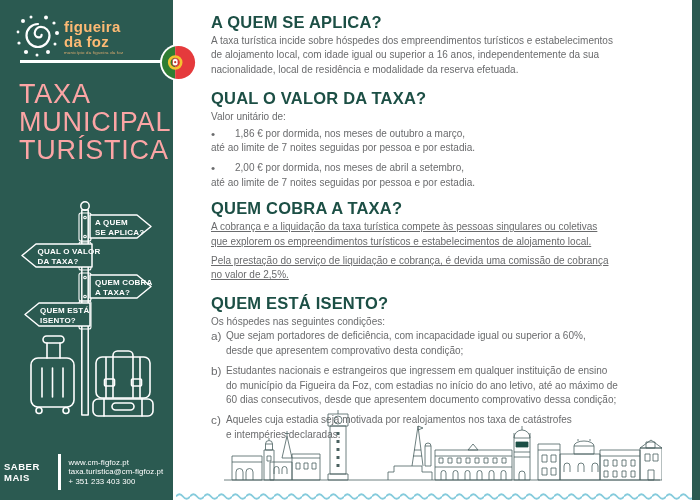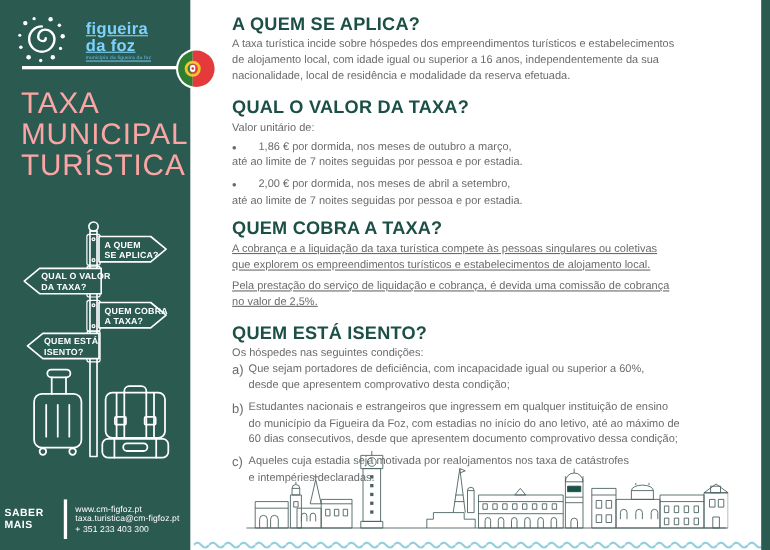--- a/index.html
+++ b/index.html
@@ -2,21 +2,21 @@
 <html><head>
 <meta charset="utf-8">
 <style>
   html,body{margin:0;padding:0;}
   body{font-family:"Liberation Sans",sans-serif;background:#fff;}
   .canvas{position:relative;width:700px;height:500px;background:#ffffff;overflow:hidden;}
 
   
   .sidebar{position:absolute;left:0;top:0;width:173px;height:500px;background:#2b5a51;}
   .logo{position:absolute;left:15px;top:13px;display:flex;align-items:flex-start;}
-  .logo-text{margin-left:17px;margin-top:6px;color:#7dd3fc;text-decoration:underline;}
+  .logo-text{margin-left:3px;margin-top:6px;color:#fdba74;}
   .logo-line{font-size:15px;line-height:15px;font-weight:600;letter-spacing:.3px;}
   .logo-tagline{font-size:4.4px;line-height:6px;margin-top:1px;opacity:.85;letter-spacing:.2px;white-space:nowrap;}
   .logo-divider{position:absolute;left:20px;top:60px;width:143px;height:3px;background:#fff;}
   .poster-title{position:absolute;left:19px;top:80px;margin:0;color:#fca5a5;font-weight:400;
     font-size:27px;line-height:28px;letter-spacing:.8px;}
   .signpost-wrap{position:absolute;left:0;top:198px;}
   .sidebar-footer{position:absolute;left:0;bottom:10px;width:173px;display:flex;align-items:center;color:#fff;}
   .saber{font-size:9.5px;font-weight:bold;letter-spacing:.5px;margin-left:4px;width:54px;}
   .footer-vline{width:2.5px;height:36px;background:#fff;margin:0 8px 0 0;}
   .contacts{font-size:7.8px;line-height:9.6px;letter-spacing:.1px;}

